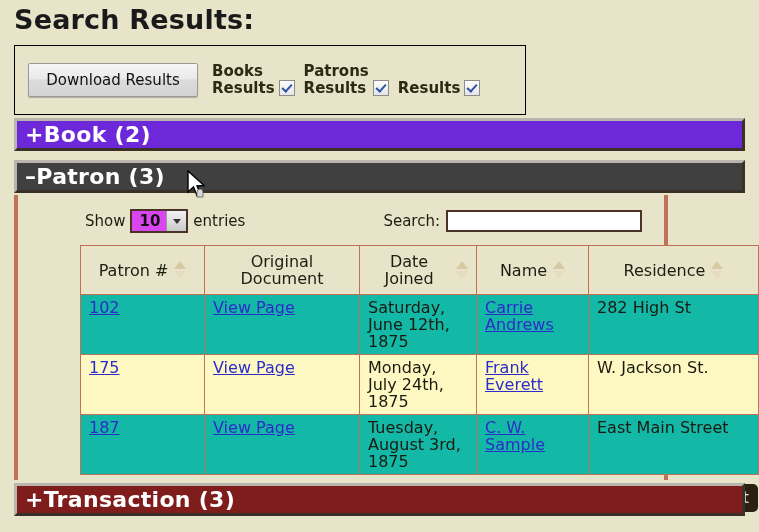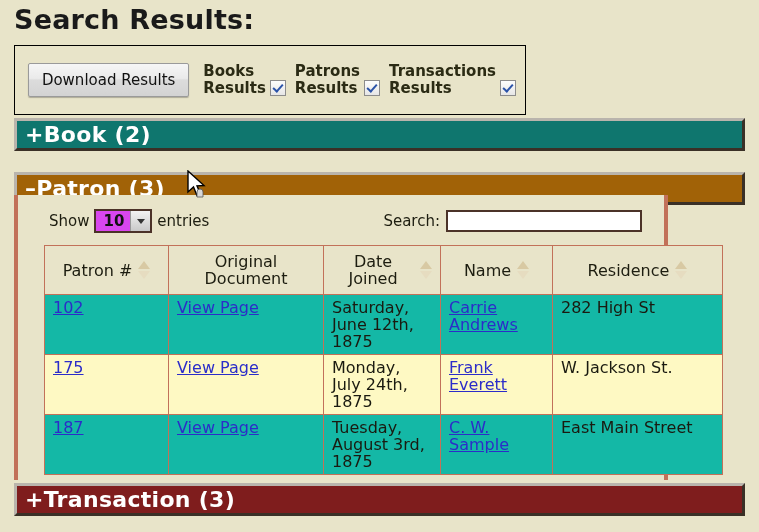--- a/index.html
+++ b/index.html
@@ -90,33 +90,34 @@
     font-weight: bold;
     display: flex;
     align-items: center;
     padding-left: 8px;
     border-top: 3px solid #B9B4AC;
     border-left: 3px solid #B9B4AC;
     border-right: 3px solid #3a3026;
     border-bottom: 3px solid #3a3026;
     letter-spacing: 0.3px;
   }
-  .acc-book      { top: 118px; background: #0f766e; }
-  .acc-patron    { top: 172px; background: #a16207; }
+  .acc-book      { top: 118px; background: #6d28d9; }
+  .acc-patron    { top: 160px; background: #404040; }
   .acc-trans     { top: 483px; background: #7f1d1d; }
 
   
   .panel {
     position: absolute;
     left: 14px; top: 195px;
     width: 654px; height: 285px;
     box-sizing: border-box;
     border-left: 4px solid #C27159;
     border-right: 4px solid #C27159;
     background: #E8E4C9;
+    padding-left: 36px;
   }
   .panel-inner { padding: 12px 22px 0 26px; position: relative; height: 100%; box-sizing: border-box;}
   .table-top {
     display: flex; align-items: center; justify-content: space-between;
     font-size: 15px; color: #1d1d10;
     height: 28px;
   }
   .show-entries { display: flex; align-items: center; }
   .show-entries .txt { margin: 0 5px; }
   .sel {
@@ -245,21 +246,21 @@
       <span class="lbl"><span>Books</span><br><span>Results</span></span>
       <span class="cb"></span>
     </label>
 
     <label class="chk-item">
       <span class="lbl"><span>Patrons</span><br><span>Results</span></span>
       <span class="cb"></span>
     </label>
 
     <label class="chk-item">
-      <span class="lbl"><span>Transactions</span><br><span>Results</span></span>
+      <span class="lbl"><br><span>Results</span></span>
       <span class="cb"></span>
     </label>
 
   </div>
 </div>
 
 <div class="acc acc-book">+Book (2)</div>
 <div class="acc acc-patron">–Patron (3)</div>
 
 <div class="panel">

